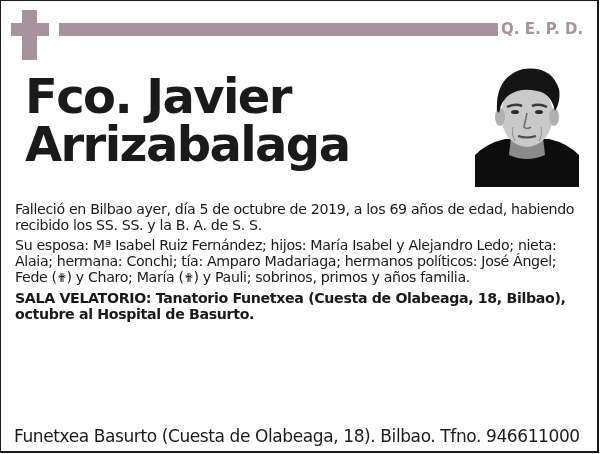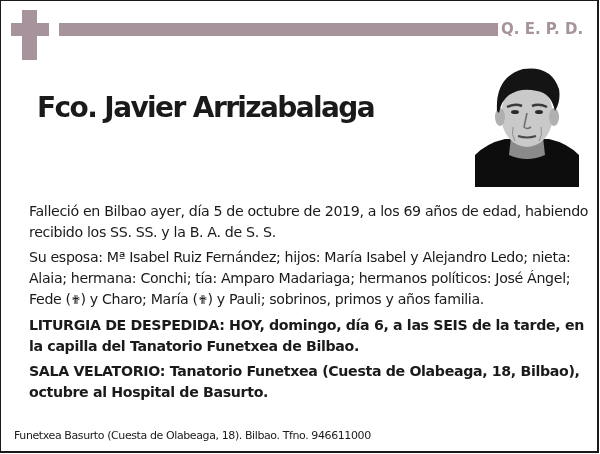--- a/index.html
+++ b/index.html
@@ -5,31 +5,31 @@
     html, body { margin: 0; padding: 0; background: #ffffff; }
     body { width: 600px; height: 454px; position: relative; overflow: hidden;
            font-family: "DejaVu Sans", sans-serif; color: #1a1a1a; }
     .frame { position: absolute; left: 0; top: 0; width: 596px; height: 450px;
              border: 1px solid #1a1a1a; border-right-width: 2px; border-bottom-width: 2px; box-sizing: content-box; }
     .cross-v { position: absolute; left: 22px; top: 10px; width: 15px; height: 50px; background: #a6939c; }
     .cross-h { position: absolute; left: 11px; top: 23px; width: 38px; height: 13px; background: #a6939c; }
     .rule { position: absolute; left: 59px; top: 23px; width: 439px; height: 13px; background: #a6939c; }
     .qepd { position: absolute; left: 501px; top: 17px; font-size: 15px; font-weight: bold;
             color: #a6939c; letter-spacing: 0px; white-space: nowrap; line-height: 24px; }
-    .name { position: absolute; left: 21px; top: 68px; width: 445px; font-size: 28px;
-            font-weight: bold; line-height: 48px; color: #1a1a1a; letter-spacing: -1.6px; margin: 16px; }
+    .name { position: absolute; left: 21px; top: 68px; width: 445px; font-size: 48px;
+            font-weight: bold; line-height: 48px; color: #1a1a1a; letter-spacing: -1.6px; margin: 4px; }
     .photo { position: absolute; left: 475px; top: 59px; width: 104px; height: 128px;
              background: #ffffff; overflow: hidden; }
     .photo svg { display: block; }
-    .body-text { position: absolute; left: 29px; top: 201px; width: 570px; font-size: 14.2px;
-                 line-height: 21px; letter-spacing: -0.35px; }
+    .body-text { position: absolute; left: 15px; top: 201px; width: 570px; font-size: 14.2px;
+                 line-height: 16px; letter-spacing: -0.35px; }
     .body-text p { margin: 0 0 4px 0; }
     .body-text p.bold { font-weight: bold; }
     .cross-glyph { font-size: 12px; }
-    .footer { position: absolute; left: 14px; top: 428px; font-size: 11px; letter-spacing: -0.4px;
+    .footer { position: absolute; left: 14px; top: 428px; font-size: 17px; letter-spacing: -0.4px;
               line-height: 16px; white-space: nowrap; color: #1a1a1a; }
   </style>
 </head>
 <body>
 
 <div class="frame"></div>
 
 <div>
   <div class="cross-v"></div>
   <div class="cross-h"></div>
@@ -67,17 +67,16 @@
     <path d="M43 77 Q52 80 61 77" stroke="#4a4a4a" stroke-width="2" fill="none"></path>
 
     <path d="M38 68 Q36 76 40 82" stroke="#8f8f8f" stroke-width="1" fill="none"></path>
     <path d="M66 68 Q68 76 64 82" stroke="#8f8f8f" stroke-width="1" fill="none"></path>
   </svg>
 </div>
 
 <div class="body-text">
   <p>Falleció en Bilbao ayer, día 5 de octubre de 2019, a los 69 años de edad, habiendo recibido los SS. SS. y la B. A. de S. S.</p>
   <p><span>Su esposa: Mª Isabel Ruiz Fernández; hijos: María Isabel y Alejandro Ledo; nieta: Alaia; hermana: Conchi; tía: Amparo Madariaga;  hermanos  políticos: José Ángel; Fede (</span><span class="cross-glyph">✟</span><span>) y Charo; María (</span><span class="cross-glyph">✟</span><span>) y Pauli; sobrinos, primos y años familia.</span></p>
-  <p class="bold">LITURGIA DE DESPEDIDA: HOY, domingo, día 6, a las SEIS de la tarde, en la capilla del Tanatorio Funetxea de Bilbao.</p>
   <p class="bold">SALA VELATORIO: Tanatorio Funetxea (Cuesta de Olabeaga, 18, Bilbao), octubre al Hospital de Basurto.</p>
 </div>
 
 <div class="footer">Funetxea Basurto (Cuesta de Olabeaga, 18). Bilbao. Tfno. 946611000</div>
 
 </body></html>

